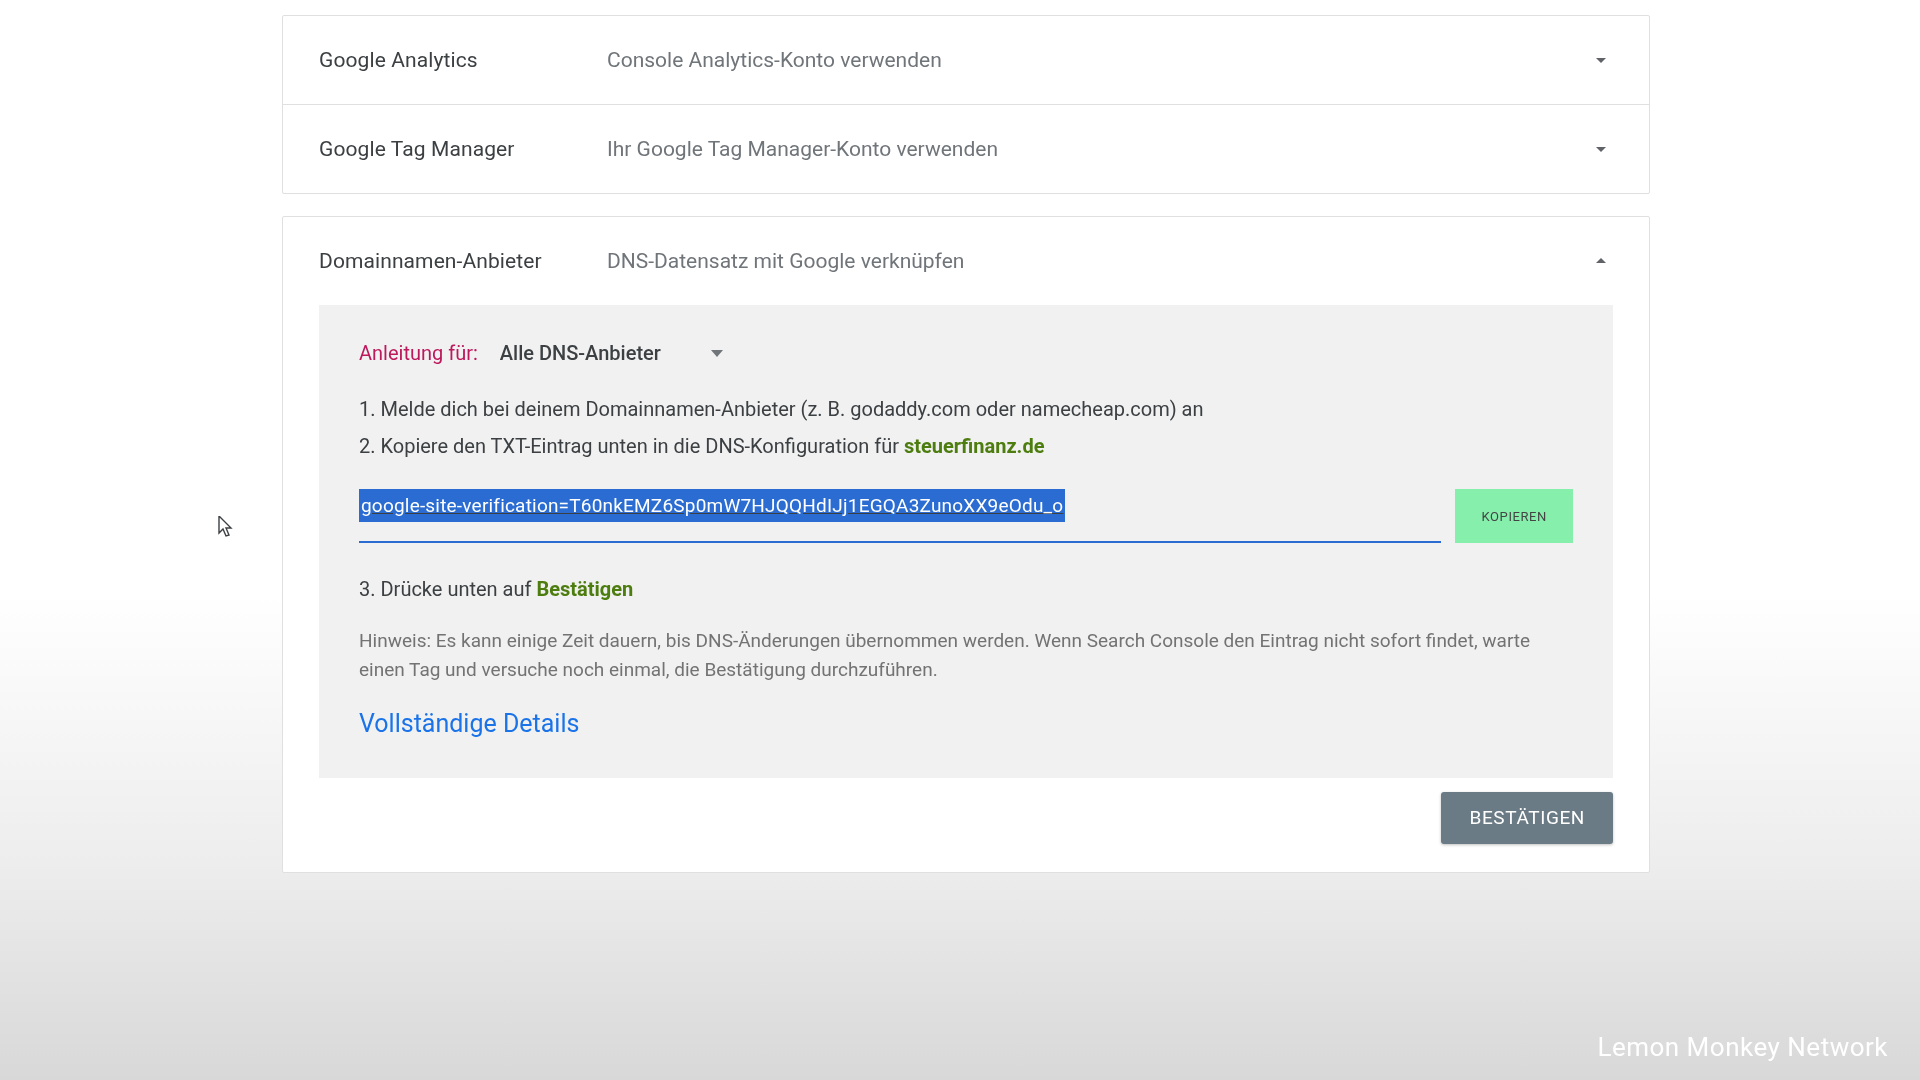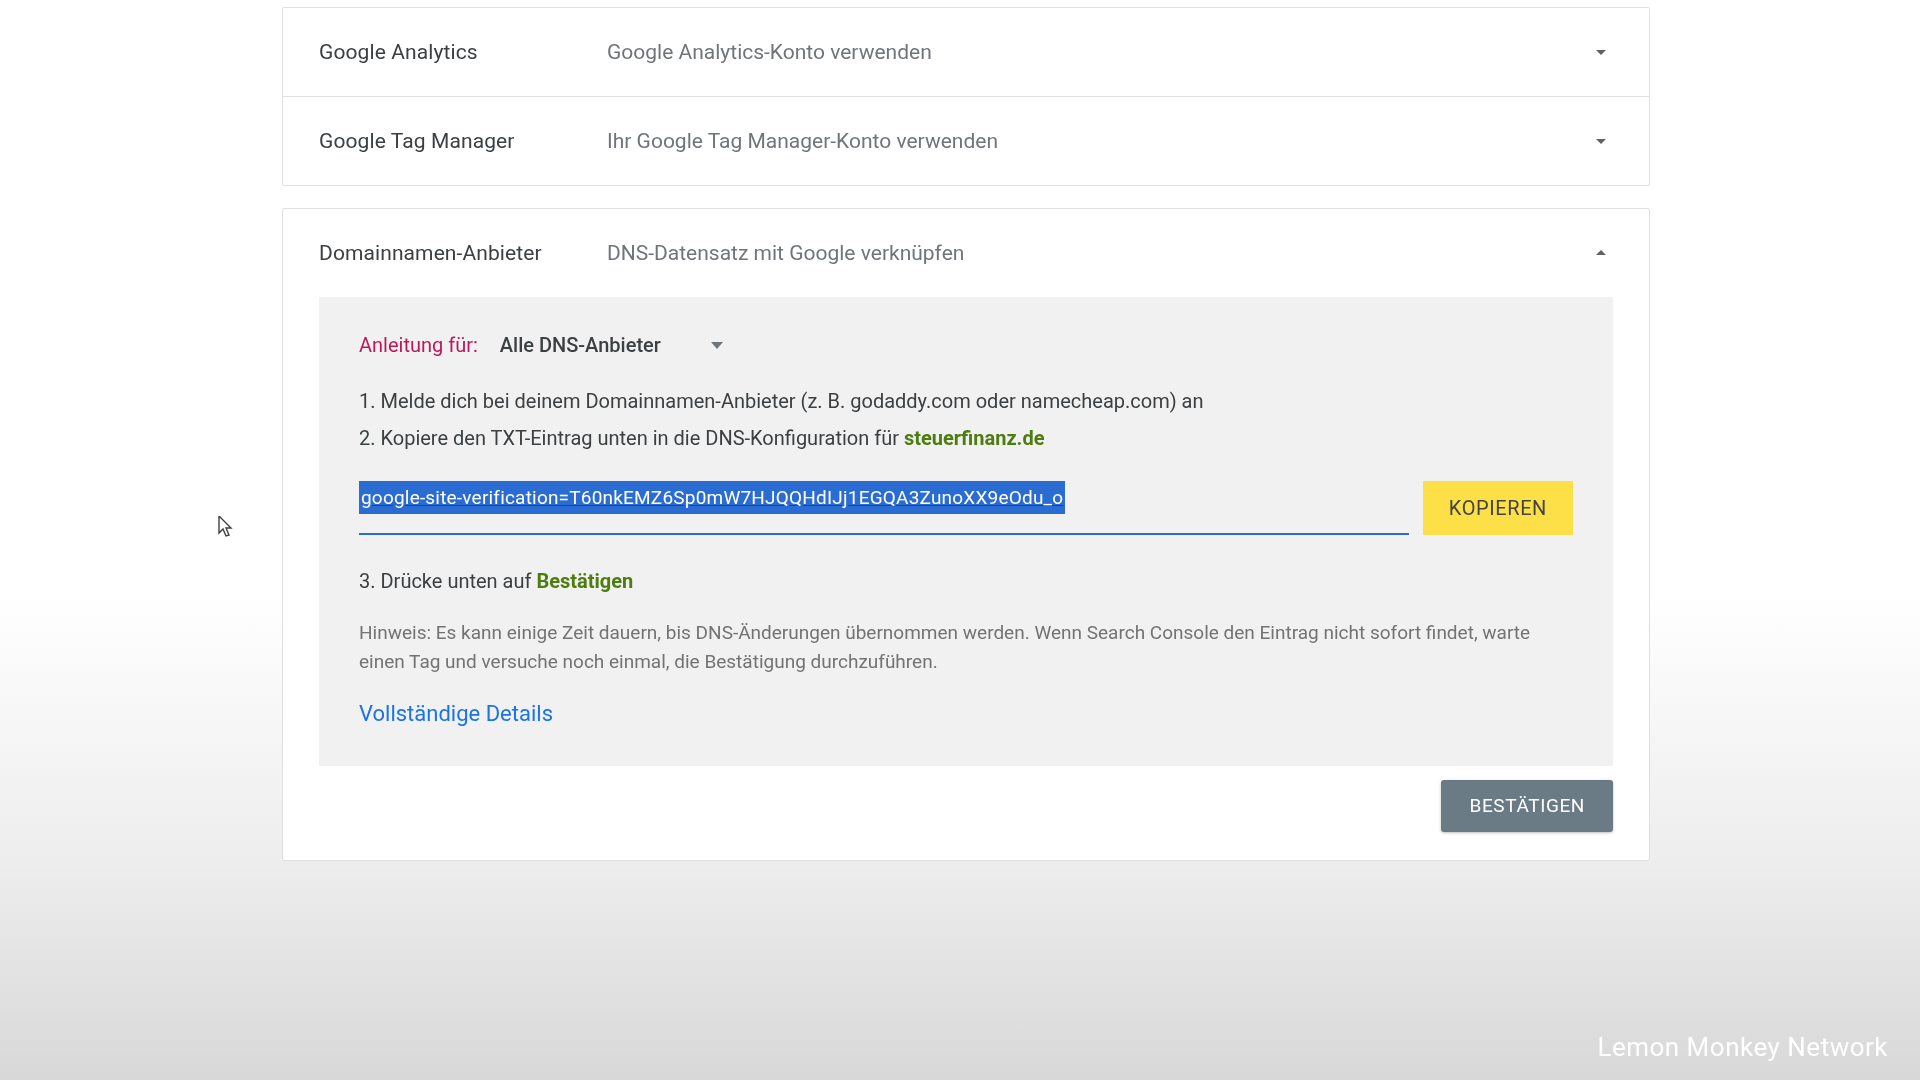--- a/index.html
+++ b/index.html
@@ -8,21 +8,21 @@
   background: linear-gradient(to bottom, #ffffff 0%, #ffffff 55%, #ededed 80%, #d8d8d8 100%);
   width: 1920px;
   height: 1080px;
   overflow: hidden;
   position: relative;
   color: #3c4043;
 }
 .container {
   width: 1368px;
   margin-left: 282px;
-  padding-top: 7px;
+  padding-top: 15px;
 }
 .panel {
   background: #fff;
   border: 1px solid #e0e0e0;
   border-radius: 2px;
 }
 .accordion-row {
   display: flex;
   align-items: center;
   height: 88px;
@@ -101,40 +101,40 @@
 }
 .txt-input {
   background: #2a6cd1;
   color: #fff;
   font-size: 19px;
   padding: 5px 2px;
   font-family: inherit;
   letter-spacing: 0.2px;
 }
 .copy-btn {
-  background: #fde047;
+  background: #86efac;
   border: none;
   height: 54px;
   padding: 0 26px;
-  font-size: 20px;
+  font-size: 13px;
   color: #444;
   letter-spacing: 0.6px;
   cursor: pointer;
   font-family: inherit;
 }
 .note {
   font-size: 19px;
   color: #737373;
   line-height: 1.55;
   margin-top: 18px;
   margin-bottom: 24px;
 }
 .link {
   color: #1a73e8;
-  font-size: 22px;
+  font-size: 25px;
   cursor: pointer;
 }
 .confirm-row {
   display: flex;
   justify-content: flex-end;
   padding: 14px 36px 28px 36px;
 }
 .confirm-btn {
   background: #6b7b85;
   color: #fff;
@@ -169,21 +169,21 @@
 .step-line { white-space: nowrap; }
 </style>
 </head>
 <body>
 
 <div class="container">
 
   <div class="panel" style="margin-bottom: 2px;">
     <div class="accordion-row">
       <div class="accordion-title">Google Analytics</div>
-      <div class="accordion-desc">Google Analytics-Konto verwenden</div>
+      <div class="accordion-desc">Console Analytics-Konto verwenden</div>
       <svg class="chevron" viewBox="0 0 24 24">
           <path d="M7 10l5 5 5-5z"></path>
         </svg>
     </div>
     <div class="divider"></div>
     <div class="accordion-row">
       <div class="accordion-title">Google Tag Manager</div>
       <div class="accordion-desc">Ihr Google Tag Manager-Konto verwenden</div>
       <svg class="chevron" viewBox="0 0 24 24">
           <path d="M7 10l5 5 5-5z"></path>

